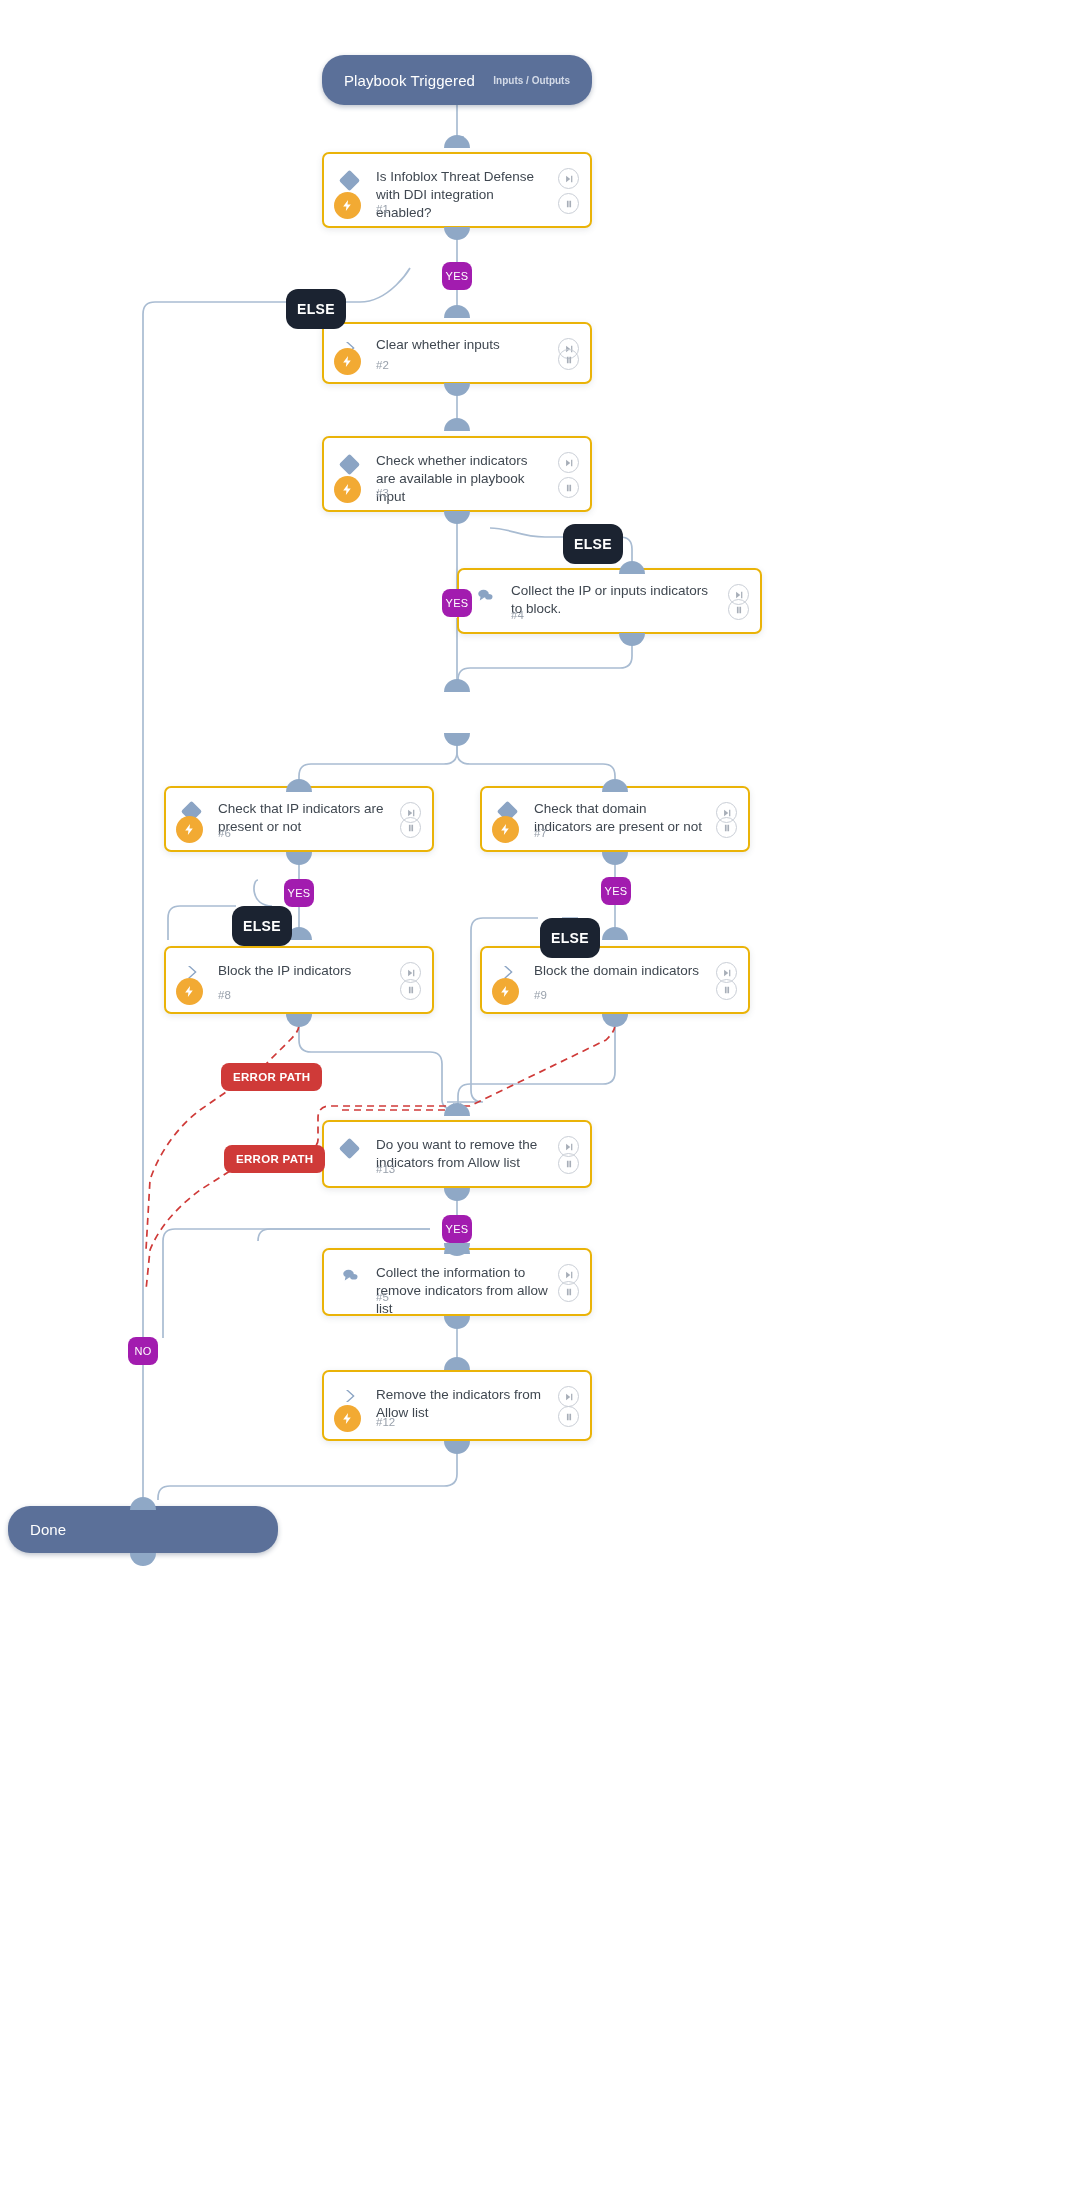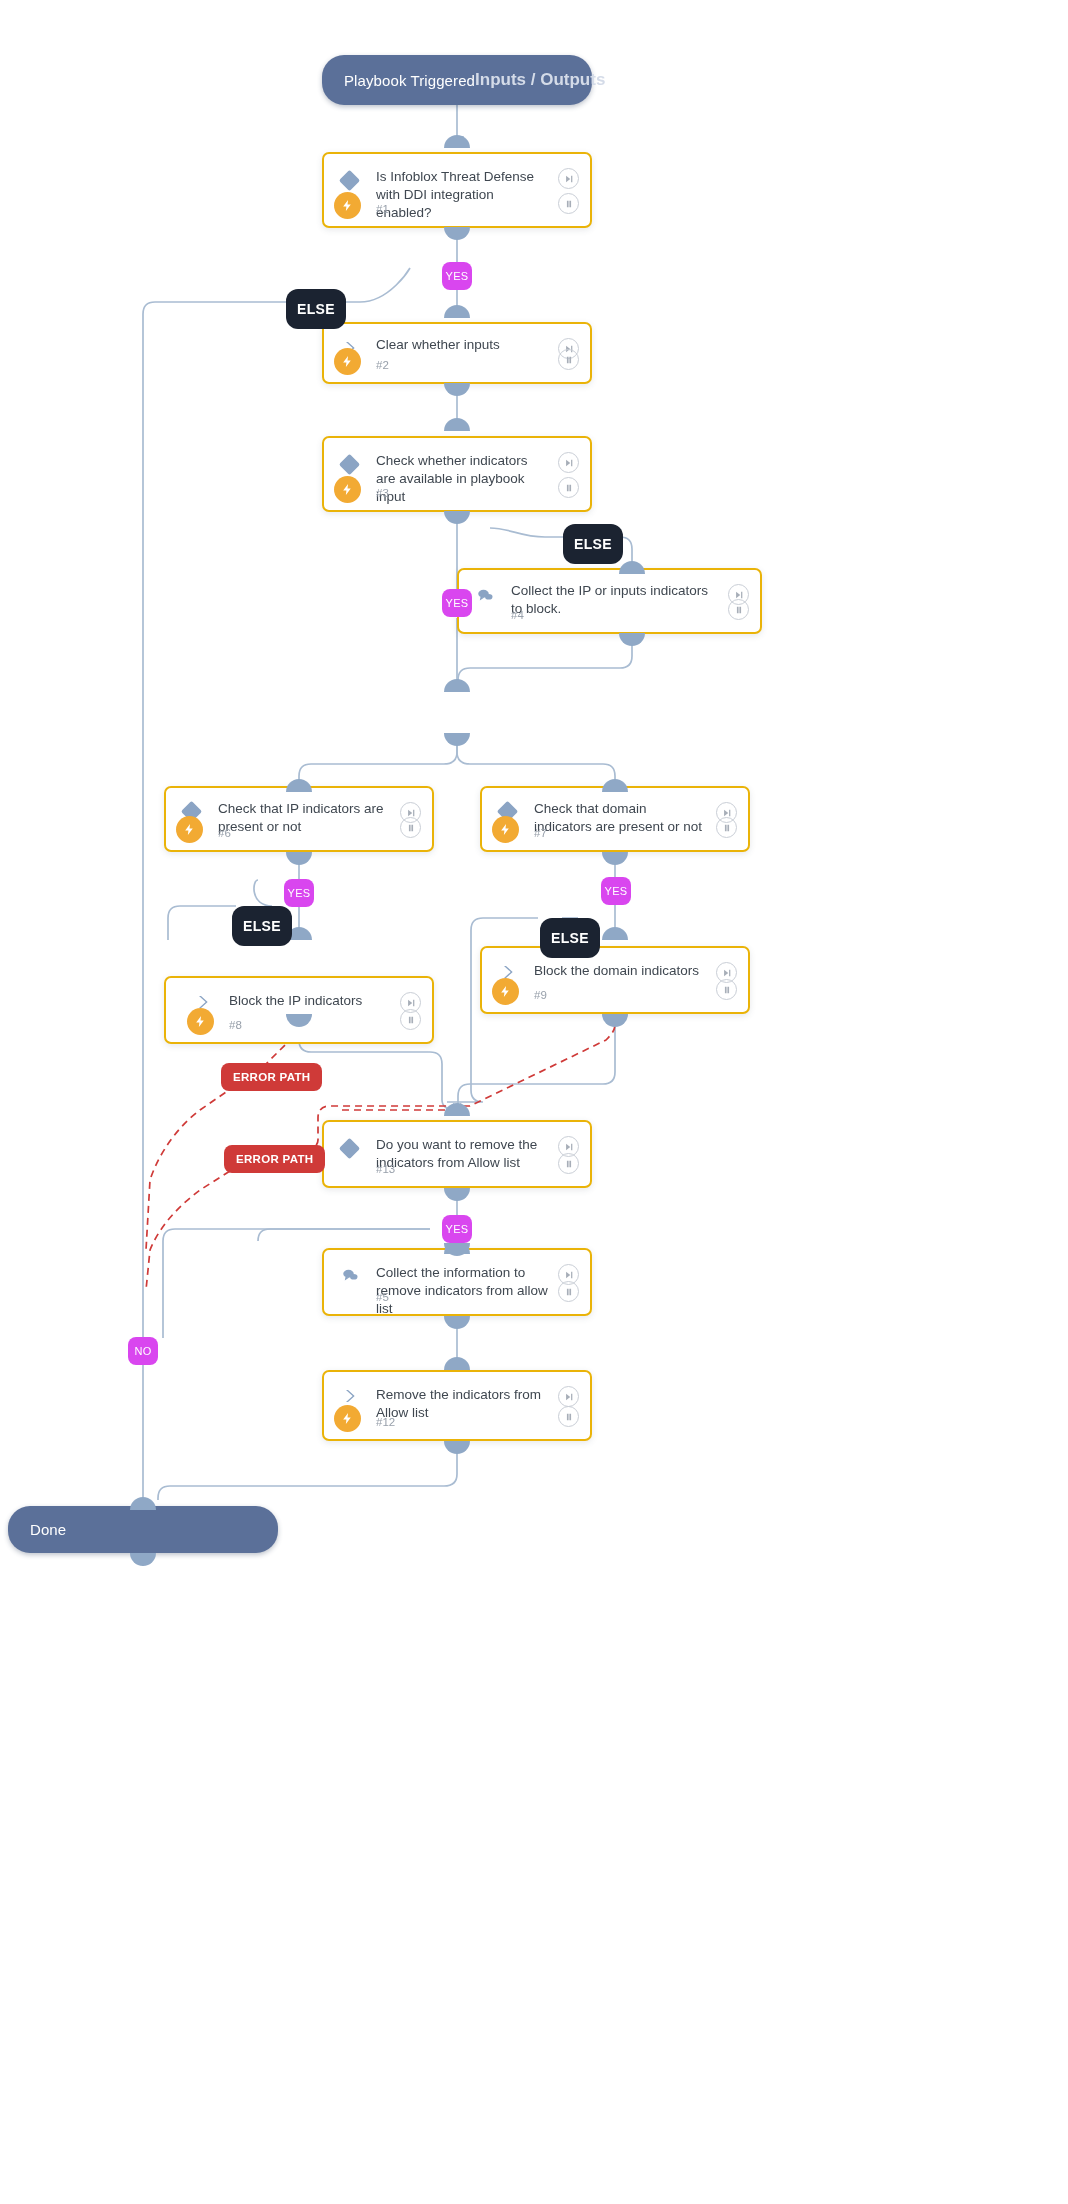--- a/index.html
+++ b/index.html
@@ -40,21 +40,21 @@
   }
   .pill .pill-title {
     color: #ffffff;
     font-size: 15px;
     letter-spacing: 0.1px;
     white-space: nowrap;
   }
   .pill .pill-sub {
     margin-left: auto;
     color: #d4dbe8;
-    font-size: 17px;
+    font-size: 10px;
     font-weight: bold;
     white-space: nowrap;
   }
 
   
   .card {
     position: absolute;
     box-sizing: border-box;
     background: #ffffff;
     border: 2px solid #eab308;
@@ -151,21 +151,21 @@
     display: flex;
     align-items: center;
     justify-content: center;
     color: #ffffff;
     font-size: 11.5px;
     letter-spacing: 0.3px;
     z-index: 8;
     white-space: nowrap;
   }
   .lbl-yes, .lbl-no {
-    background: #d946ef;
+    background: #a21caf;
     border-radius: 8px;
     width: 30px;
     height: 28px;
     font-size: 11px;
   }
   .lbl-else {
     background: #1b2331;
     border-radius: 12px;
     height: 40px;
     padding: 0 11px;
@@ -442,21 +442,21 @@
           </svg>
       </span>
     </div>
   </div>
 
   <div class="lbl lbl-yes" style="left:284px; top:879px;">YES</div>
   <div class="lbl lbl-else" style="left:232px; top:906px;">ELSE</div>
   <div class="lbl lbl-yes" style="left:601px; top:877px;">YES</div>
   <div class="lbl lbl-else" style="left:540px; top:918px;">ELSE</div>
 
-  <div class="card" style="left:164px; top:976px; width:270px; height:68px;padding-left:11px;">
+  <div class="card" style="left:164px; top:946px; width:270px; height:68px;">
     <div class="card-body" style="padding-top:14px;">
       <span class="ico-chevron">
         <svg viewBox="0 0 24 24" fill="currentColor">
             <path d="M6 3 L16 12 L6 21 L9 21 L19 12 L9 3 z"></path>
           </svg>
       </span>
       <span class="badge-bolt">
         <svg viewBox="0 0 24 24" fill="#ffffff">
             <path d="M13 2 L4 14 h6 l-1 8 9-12 h-6 z"></path>
           </svg>

